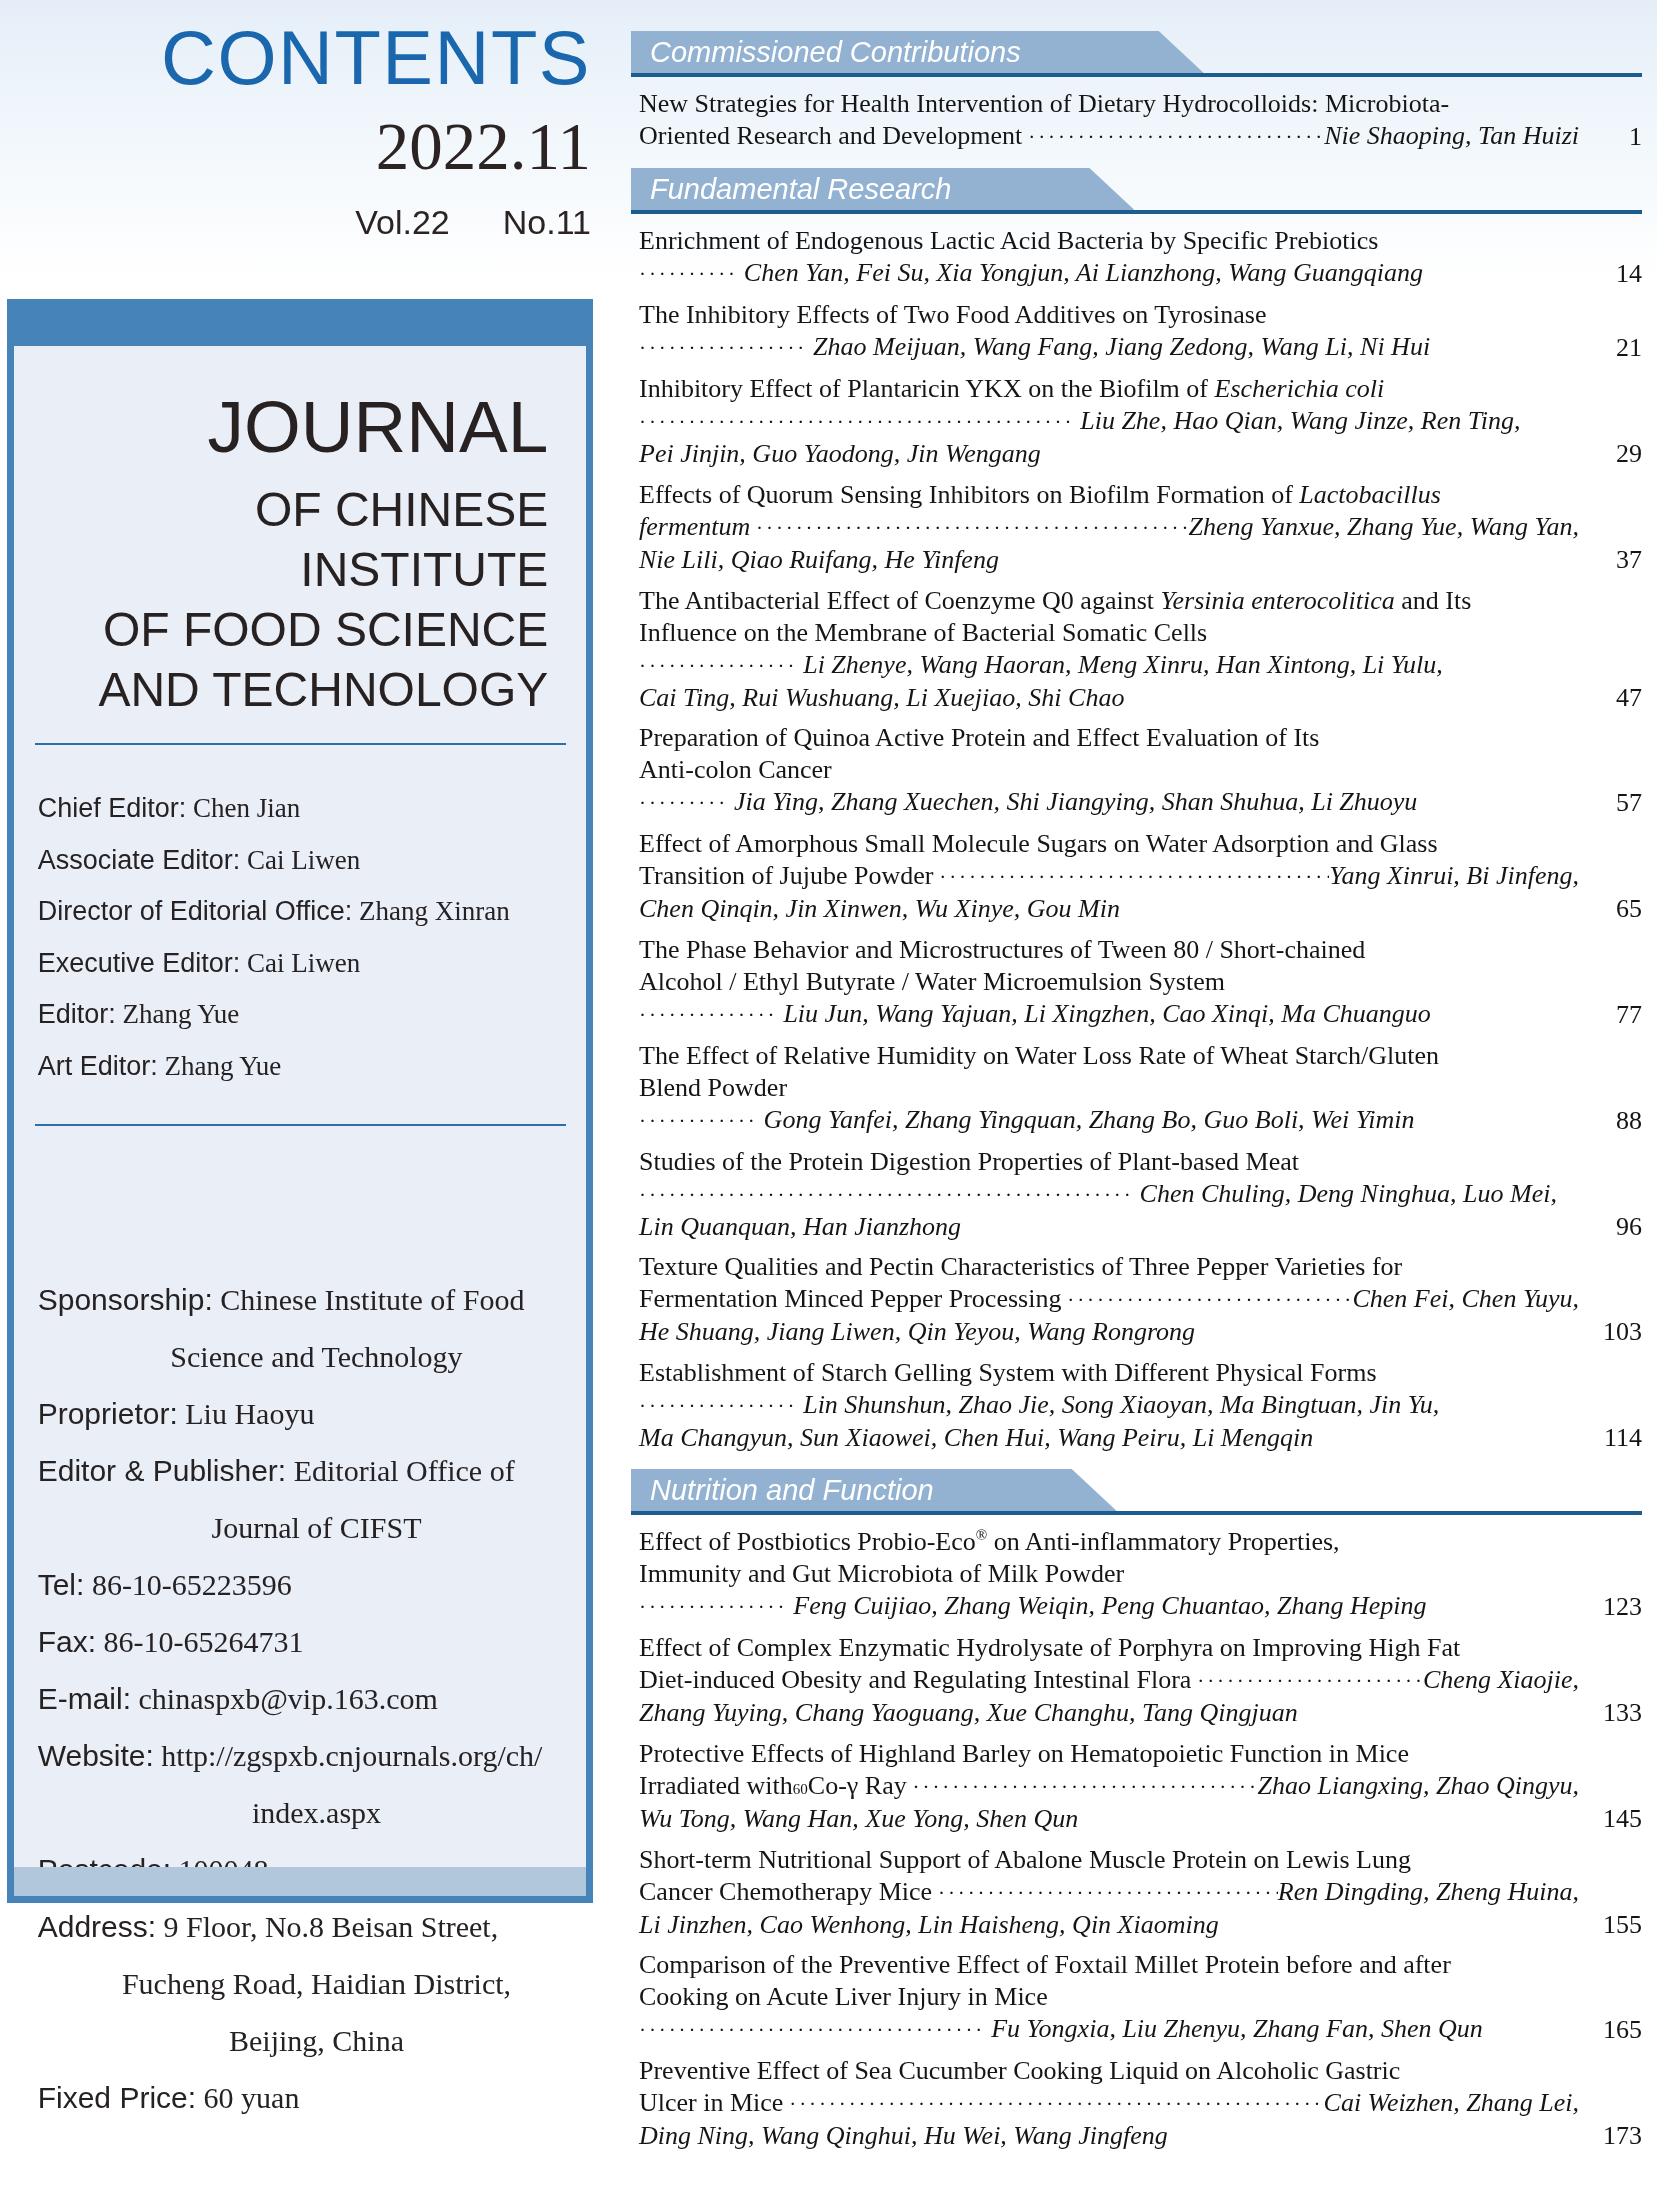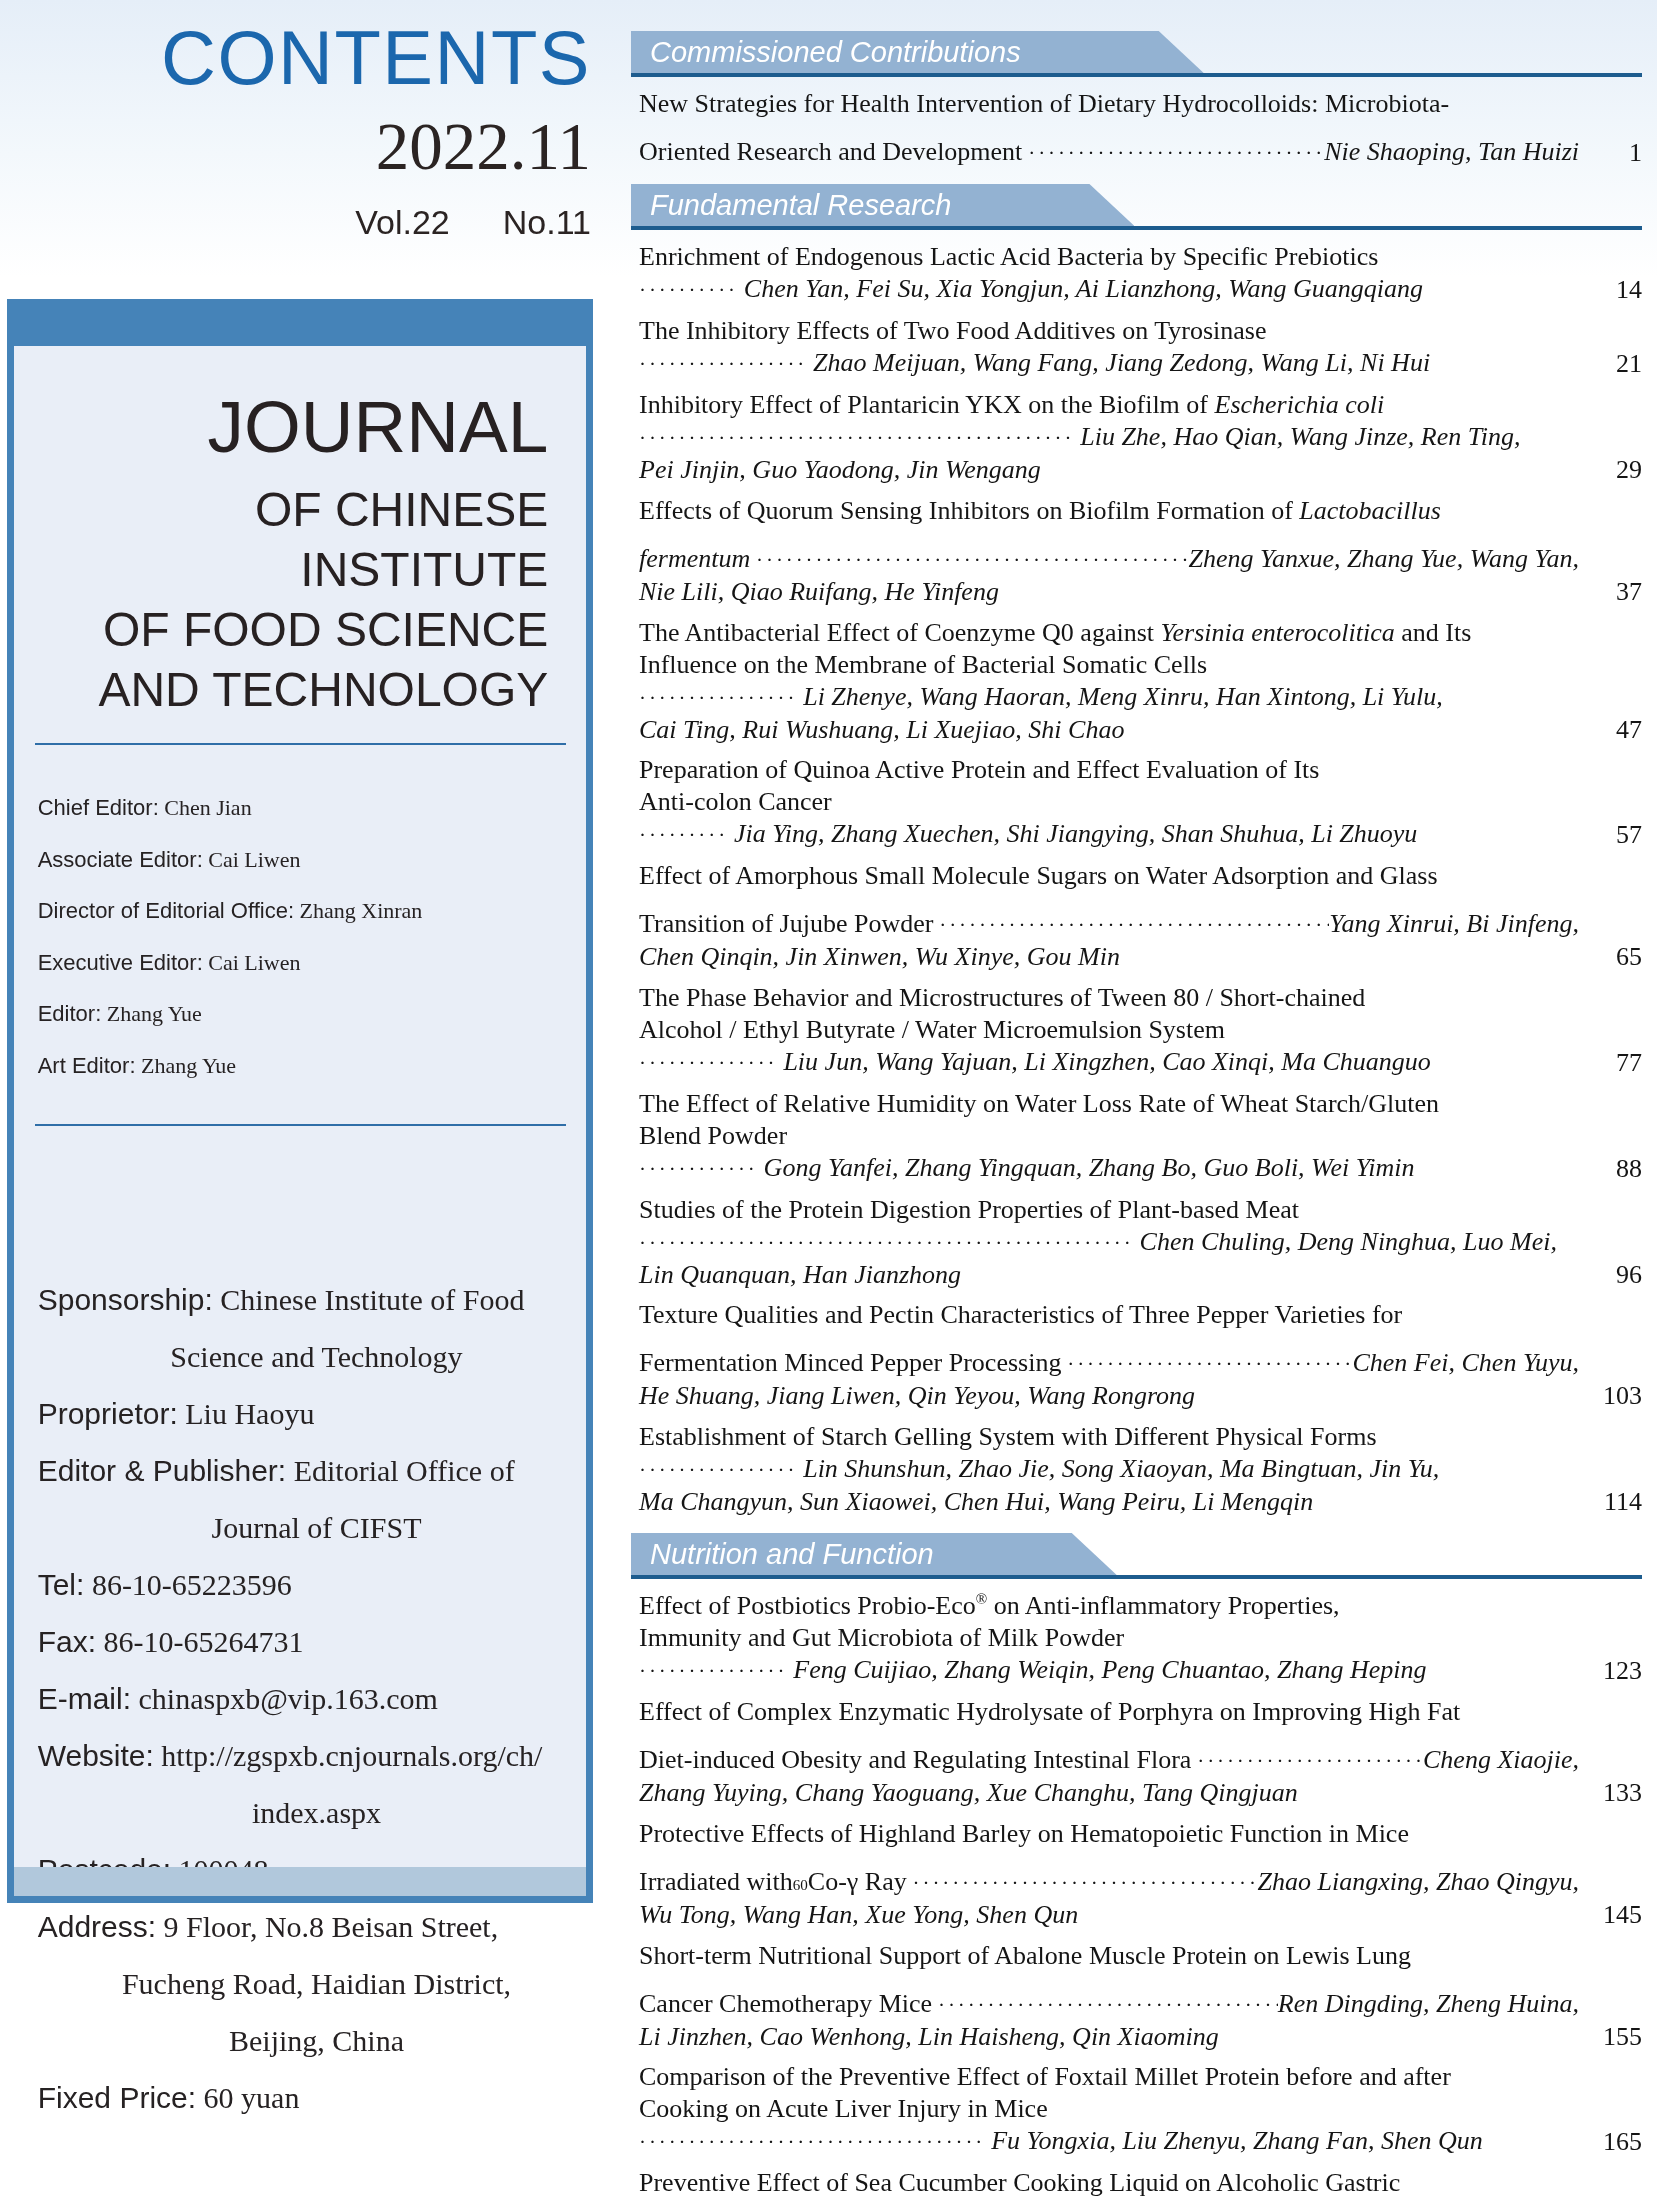--- a/index.html
+++ b/index.html
@@ -34,21 +34,21 @@
   }
   .jbox-band { height:40px; background:#4583b8; }
   .jbox-foot { position:absolute; left:0; right:0; bottom:0; height:29px; background:#b1c8dc; }
   .jname { position:absolute; top:78px; left:0; right:0; padding-right:38px; text-align:right; color:#272122; }
   .jname-main { font-family:"Liberation Sans","DejaVu Sans",sans-serif; font-size:73px; line-height:86px; margin-bottom:10.3px; }
   .jname-sub  { font-family:"Liberation Sans","DejaVu Sans",sans-serif; font-size:48px;  line-height:60px;padding-left:38px; }
   .jdiv { position:absolute; left:20.5px; right:20.5px; height:2.2px; background:#2f6ea8; }
   .jdiv1 { top:437px; }
   .jdiv2 { top:818px; }
   .jeditors { position:absolute; top:485px; left:23.4px; right:13px; }
-  .ed-row { font-size:22px; line-height:34px; margin-bottom:17.6px; white-space:nowrap; }
+  .ed-row { font-size:27px; line-height:34px; margin-bottom:17.6px; white-space:nowrap; }
   .lab { font-family:"Liberation Sans","DejaVu Sans",sans-serif; color:#262223; }
   .val { font-family:"Liberation Serif","DejaVu Serif",serif; color:#262223; }
   .jinfo { position:absolute; top:976px; left:23.4px; right:13px; }
   .info-row, .info-cont { font-size:30px; line-height:35px; margin-bottom:22px; white-space:nowrap; }
   .info-cont { text-align:center; padding-left:22px; }
 
   
   .toc { position:absolute; left:631px; top:31px; width:1011px; }
   .section { margin-top:14.7px; }
   .section:first-child { margin-top:0; }
@@ -64,21 +64,21 @@
   }
   .section-rule { height:3.7px; background:#1d5c8e; margin-bottom:11.7px; }
 
   .entry { display:flex; align-items:flex-end; margin-bottom:8.8px; padding-left:8px; }
   .body { flex:1 1 auto; min-width:0; }
   .pg { width:63px; text-align:right; font-size:26px; line-height:32px; color:#151515; flex:0 0 auto; }
   .line { font-size:26px; line-height:32px; color:#151515; white-space:nowrap; }
   .a-l { text-align:left; }
   .a-r { }
   .a-f { display:flex; align-items:baseline; }
-  .si { font-style:italic;margin-top:16px; }
+  .si { font-style:italic; }
   .sd { font-size:21px; letter-spacing:2.9px; margin-right:5.9px; }
   .sf { flex:1 1 auto; overflow:hidden; font-size:21px; letter-spacing:2.9px; white-space:nowrap; padding:0 5.9px; }
   .ss { font-size:0.58em; vertical-align:super; line-height:0; }
 </style>
 </head>
 <body>
 
 <div class="bg-grad"></div>
 
 <div class="masthead">

